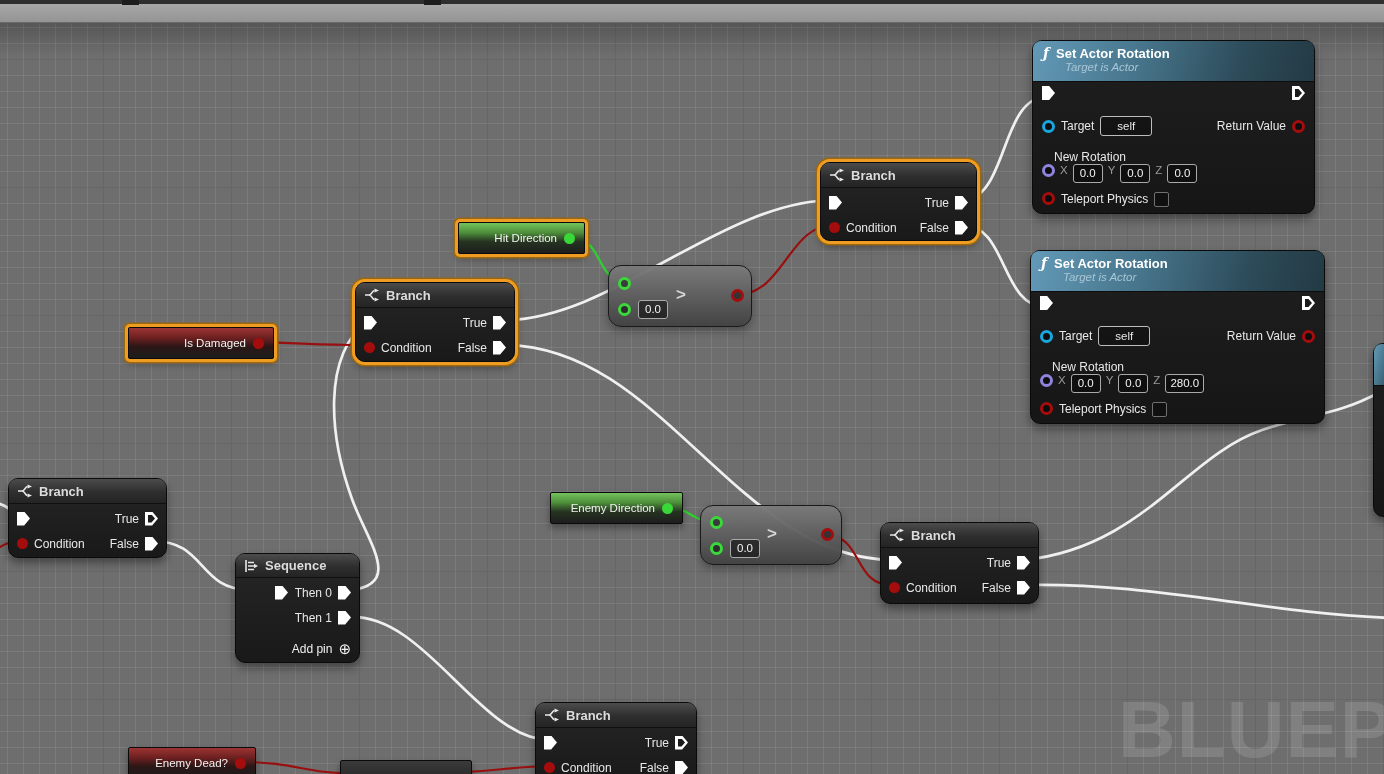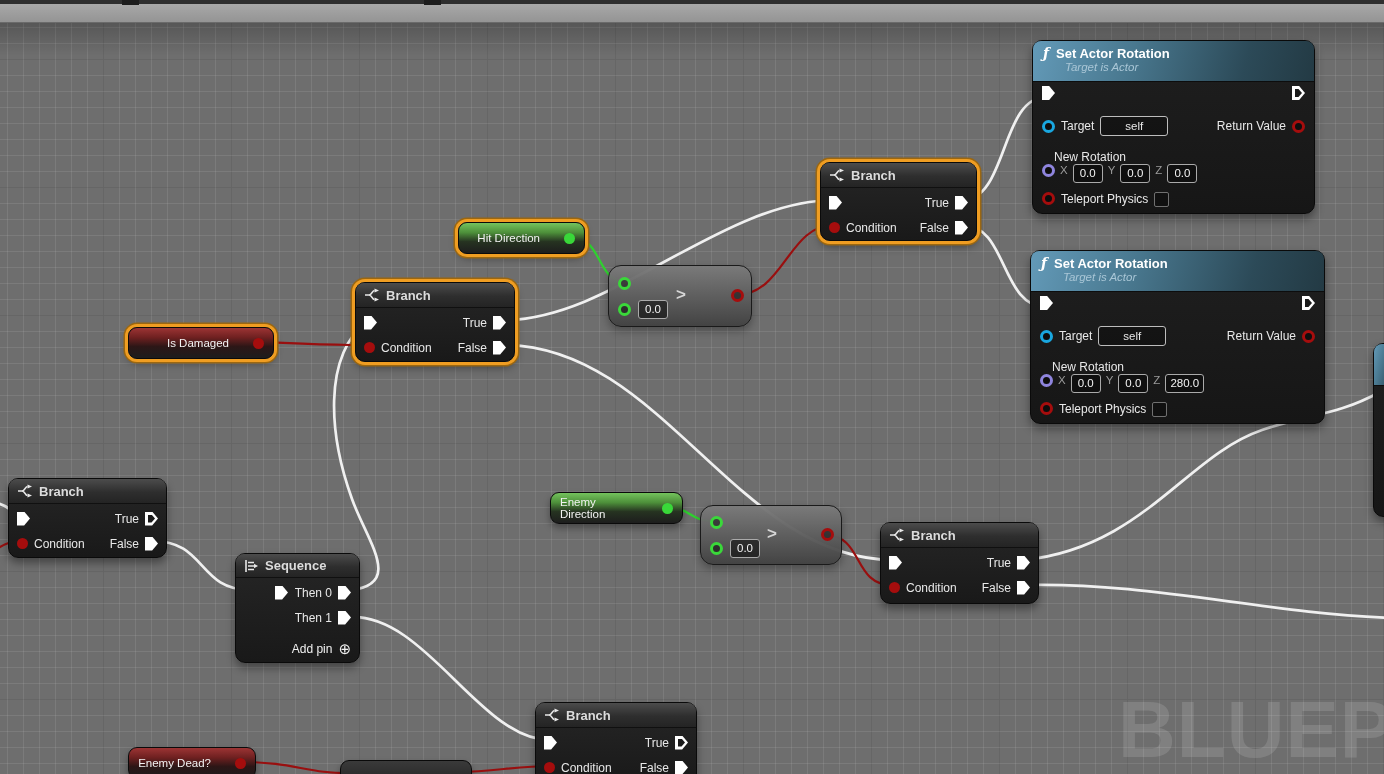--- a/index.html
+++ b/index.html
@@ -56,39 +56,39 @@
   .gt{position:absolute;z-index:5;border-radius:13px;border:1.5px solid #1a1a1a;
     background:linear-gradient(180deg,rgba(122,122,122,.97),rgba(66,66,66,.97));
     box-shadow:0 4px 8px rgba(0,0,0,.3);}
   .gtrow{display:flex;align-items:center;height:26px;padding:0 9px;gap:7px;}
   .gtsym{position:absolute;left:50%;top:50%;transform:translate(-4px,-11px);
     font-weight:bold;font-size:17px;color:#d6d6d6;}
   .valbox{min-width:20px;padding:0 4px;height:17px;line-height:17px;text-align:center;
     background:rgba(10,10,10,.55);border:1px solid #aaa;border-radius:3px;
     color:#f2f2f2;font-size:11.5px;}
   
-  .pill{position:absolute;z-index:5;height:30px;border-radius:9px;border:1.5px solid #0a0a0a;
+  .pill{position:absolute;z-index:5;height:30px;border-radius:2px;border:1.5px solid #0a0a0a;
     box-shadow:0 4px 7px rgba(0,0,0,.35);display:flex;align-items:center;
-    justify-content:flex-end;gap:24px;padding:0 9px;color:#f2f2f2;font-size:11.5px;}
+    justify-content:flex-end;gap:7px;padding:0 9px;color:#f2f2f2;font-size:11.5px;}
   .pill.green{background:linear-gradient(180deg,#74c35d 0%,#4d8f3a 32%,#263321 62%,#1d1d1d 100%);}
   .pill.red{background:linear-gradient(180deg,#9c3434 0%,#6e2020 32%,#2c1616 62%,#1d1d1d 100%);}
   .pill.plain{background:linear-gradient(180deg,#3a3a3a,#1e1e1e);}
   .psel{box-shadow:0 0 0 3px #ef9d22,0 0 0 4.5px #9a6712,0 4px 8px rgba(0,0,0,.4);}
   
   .fnode{position:absolute;z-index:5;border-radius:10px;border:1.5px solid #0a0a0a;
     background:linear-gradient(180deg,#1f1f1f,#161616);
     box-shadow:0 5px 10px rgba(0,0,0,.4);color:#e8e8e8;font-size:12px;}
   .fhead{height:41px;border-radius:8px 8px 0 0;border-bottom:1px solid #0d0d0d;
     background:linear-gradient(105deg,#639ab8 0%,#49788f 35%,#2c4a58 75%,#233a44 100%);
     padding:4px 10px 0 10px;box-sizing:border-box;}
   .ftitle{display:flex;align-items:center;gap:7px;font-weight:bold;font-size:13px;color:#fff;}
   .fsub{font-style:italic;color:#a9c6d6;font-size:11.5px;margin-left:22px;margin-top:0px;}
   .ficon{font-family:"DejaVu Serif",serif;font-style:italic;font-weight:bold;color:#fff;font-size:14px;}
   .frow{display:flex;justify-content:space-between;padding:0 9px;}
-  .selfbox{padding:0 24px;height:18px;line-height:18px;border:1px solid #bdbdbd;border-radius:3px;
+  .selfbox{padding:0 16px;height:18px;line-height:18px;border:1px solid #bdbdbd;border-radius:3px;
     color:#e8e8e8;font-size:11.5px;background:rgba(0,0,0,.25);}
   .axlbl{color:#9a9a9a;font-size:11.5px;}
   .chk{width:13px;height:13px;background:#101010;border:1px solid #707070;border-radius:2px;}
   .nrlabel{margin-left:21px;margin-top:12px;color:#e8e8e8;}
   svg.icon{flex:0 0 auto;}
 </style>
 </head>
 <body>
 
 <div id="stage">

